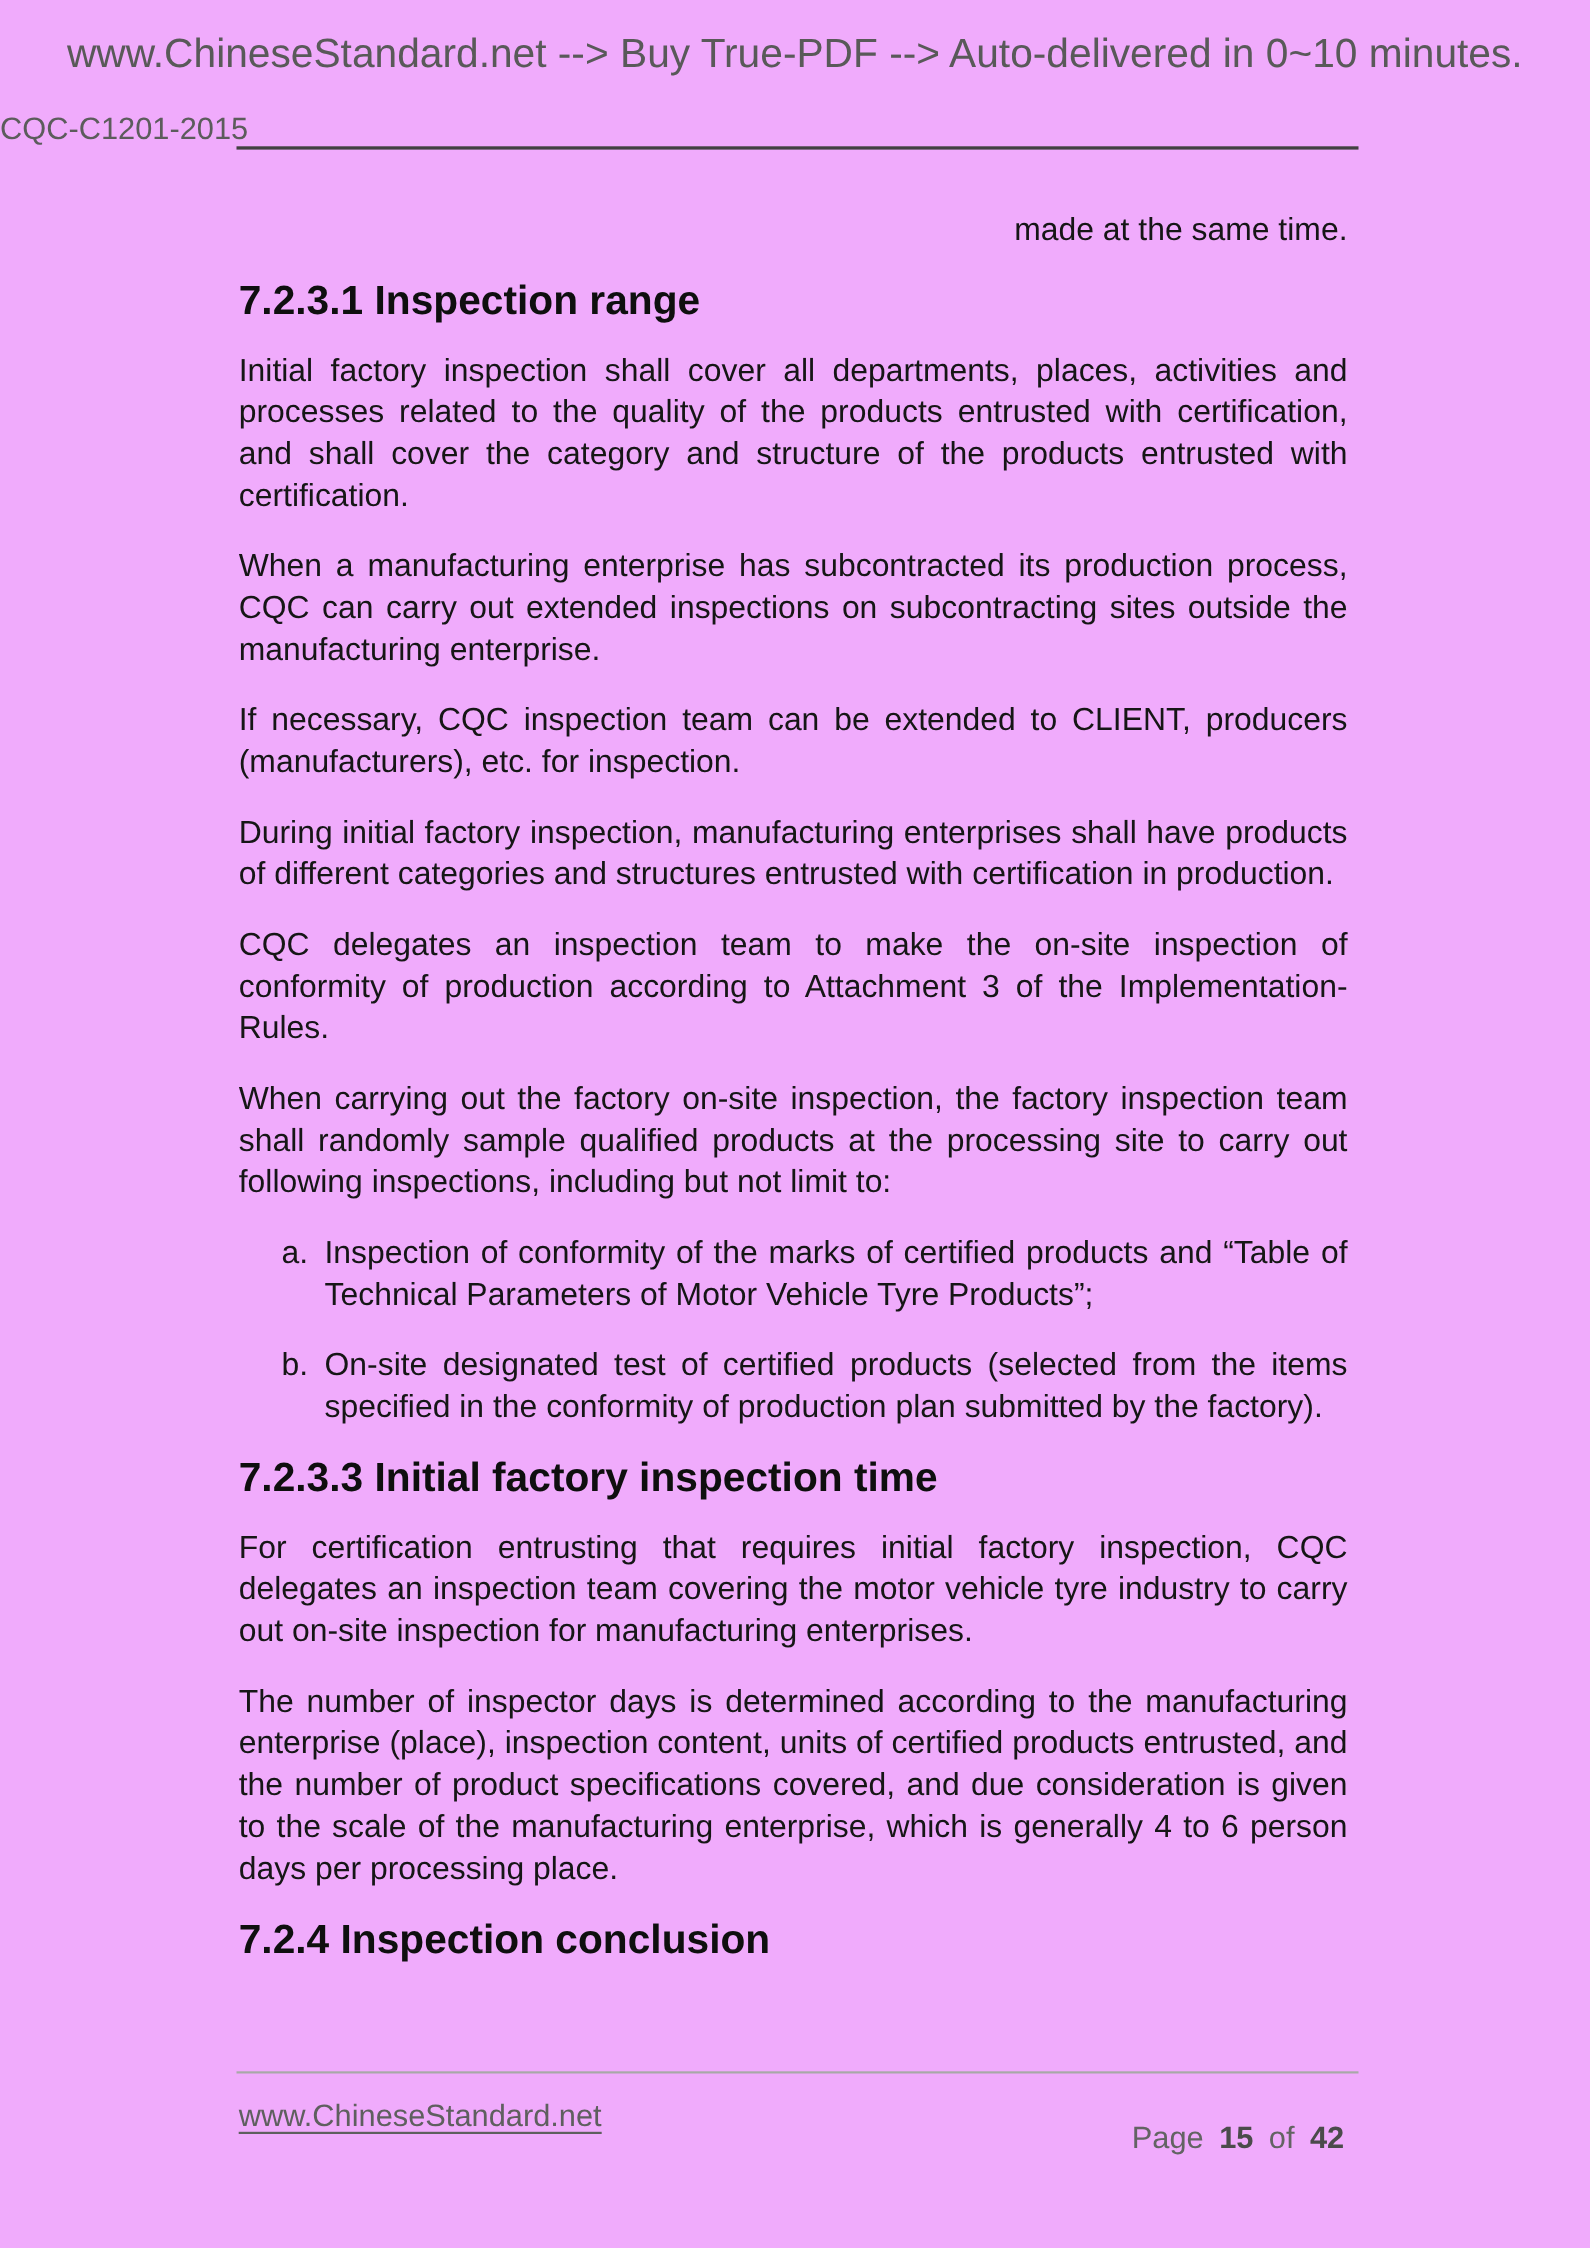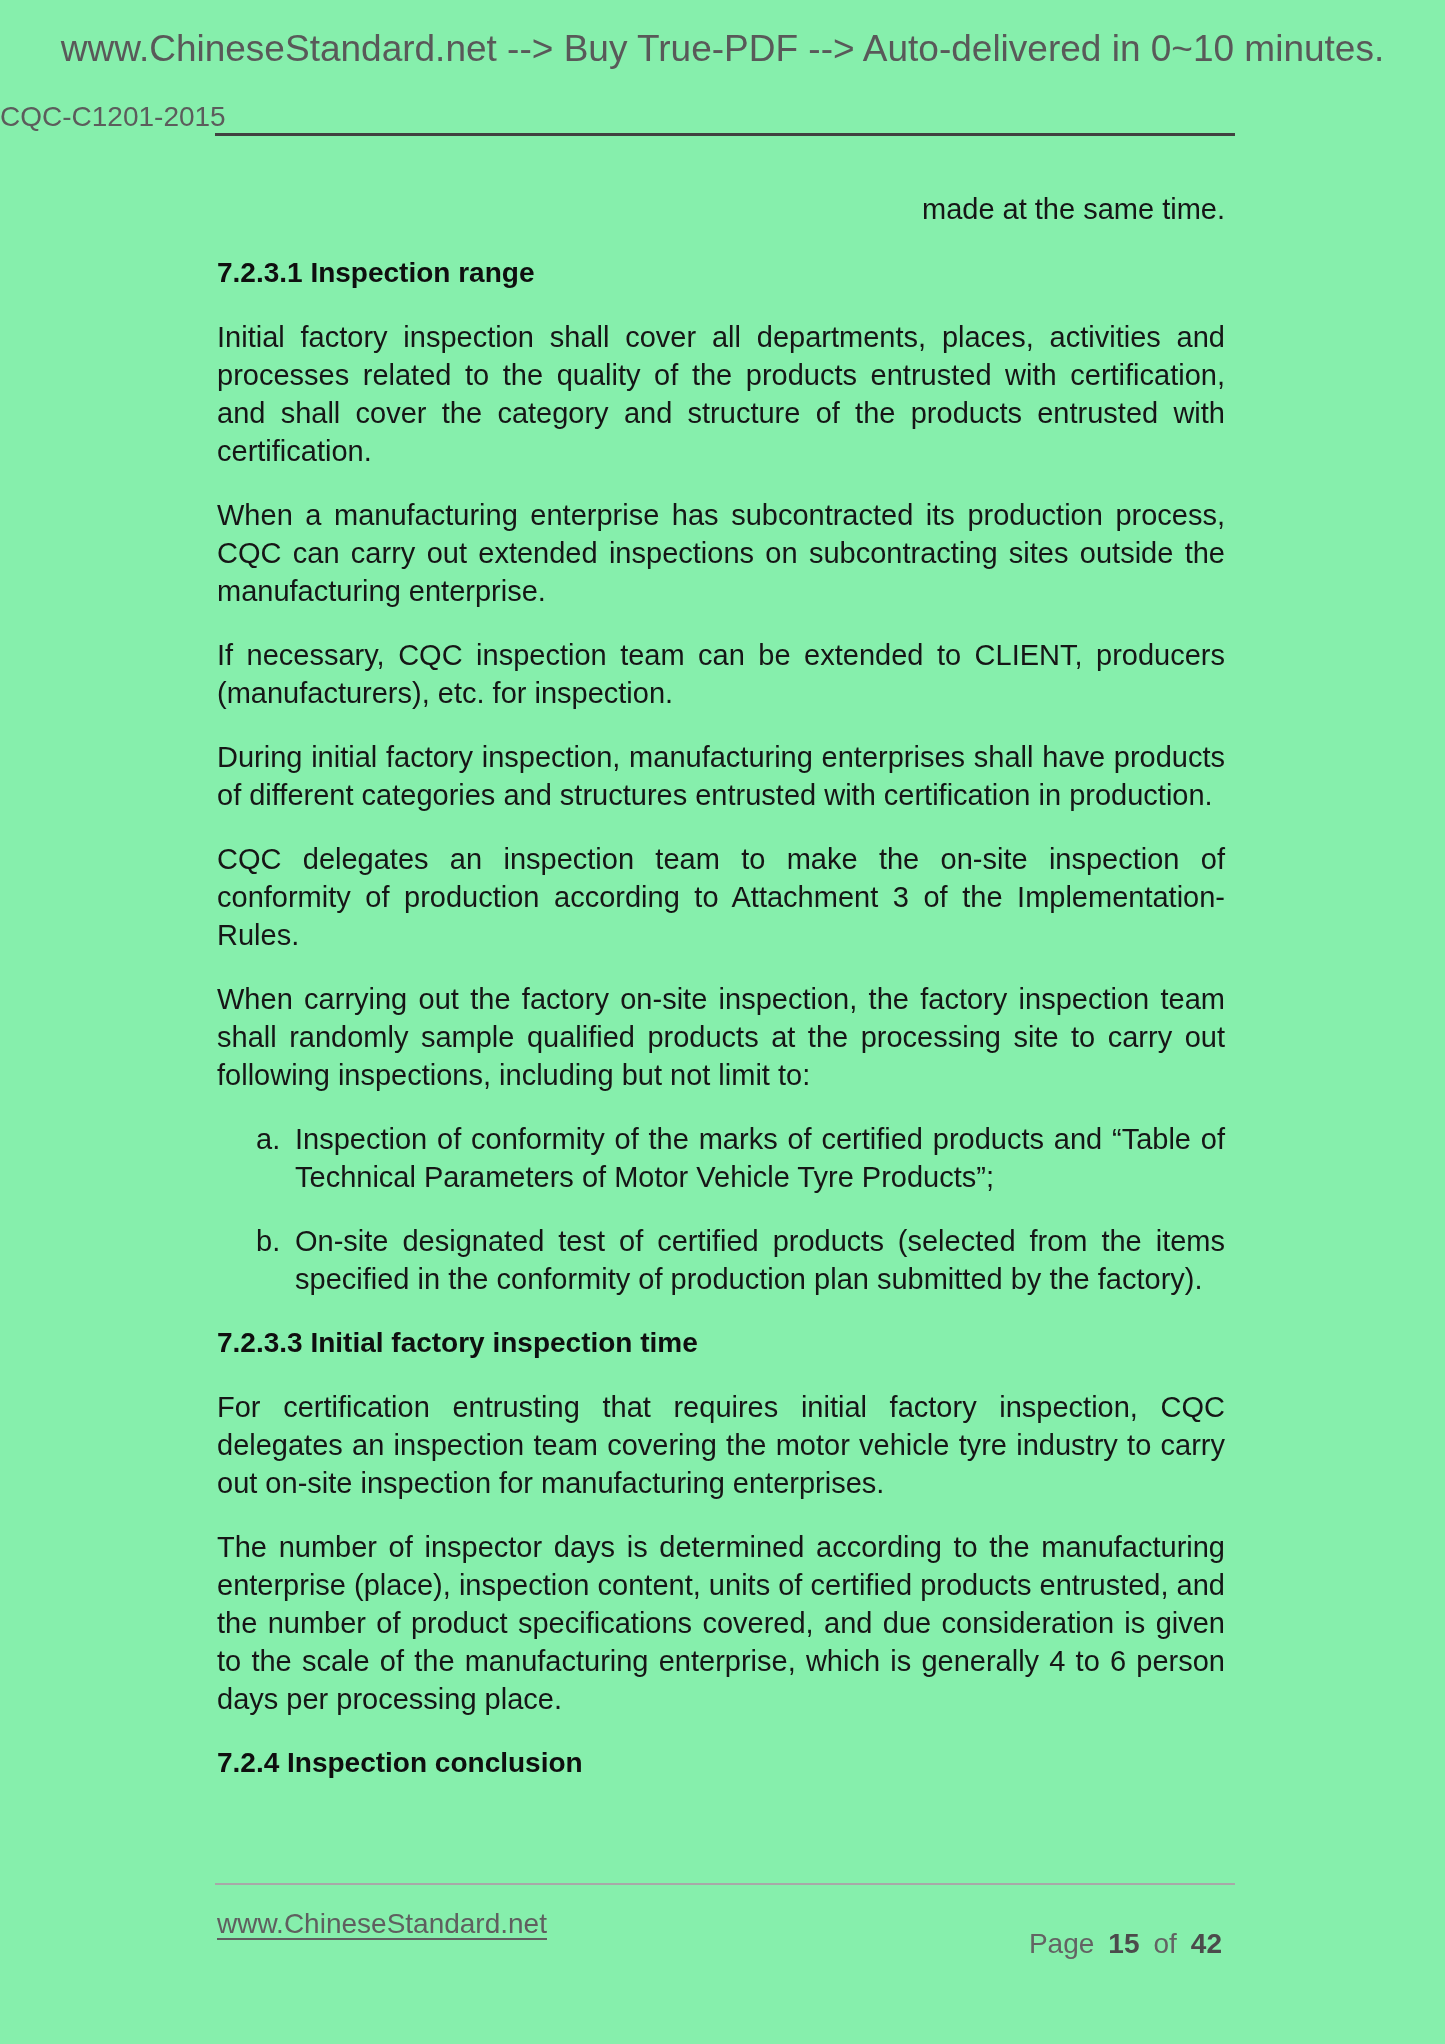--- a/index.html
+++ b/index.html
@@ -4,21 +4,21 @@
 <style>
   html, body {
     margin: 0;
     padding: 0;
     background: #ffffff;
   }
   .page {
     position: relative;
     width: 1445px;
     height: 2044px;
-    background: #86efac;
+    background: #f0abfc;
     font-family: "Liberation Sans", sans-serif;
     overflow: hidden;
   }
   
   .promo {
     position: absolute;
     top: 26px;
     left: 0;
     width: 100%;
     text-align: center;
@@ -65,21 +65,21 @@
   .content p {
     margin: 0 0 26px 0;
     text-align: justify;
     text-justify: inter-word;
   }
   .content p.carry {
     text-align: right;
   }
   .content h3 {
     margin: 0 0 26px 0;
-    font-size: 28px;
+    font-size: 37px;
     line-height: 38px;
     font-weight: bold;
     color: #0f0f0f;
     text-align: left;
   }
   .list-item {
     display: flex;
     margin: 0 0 26px 0;
     padding-left: 39px;
   }

